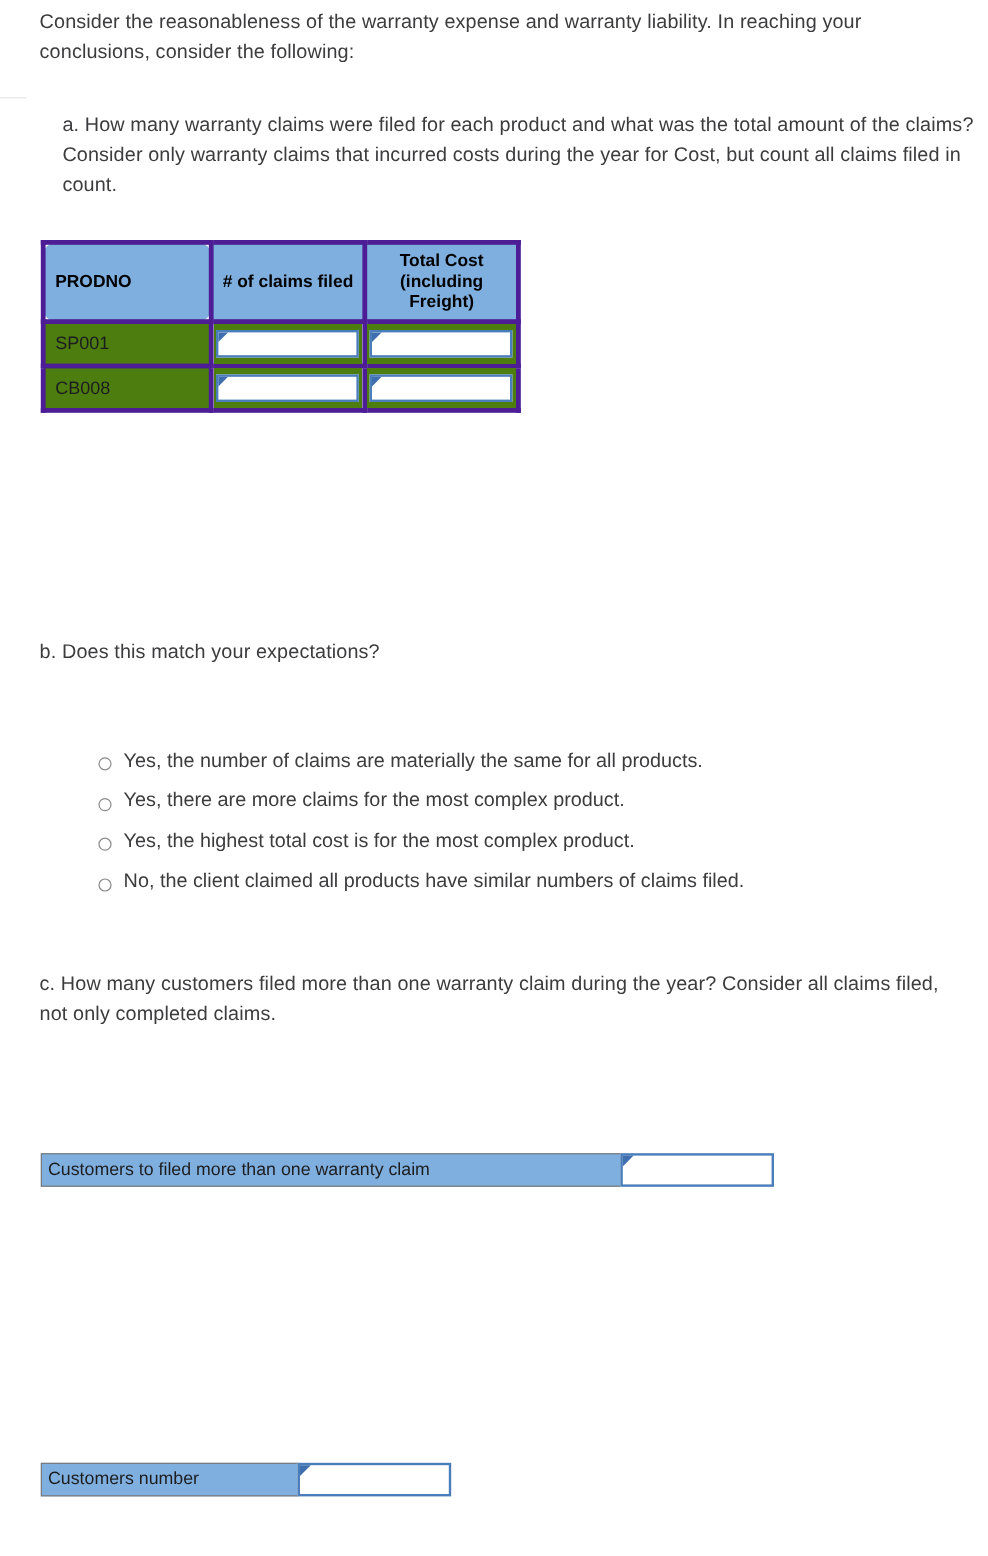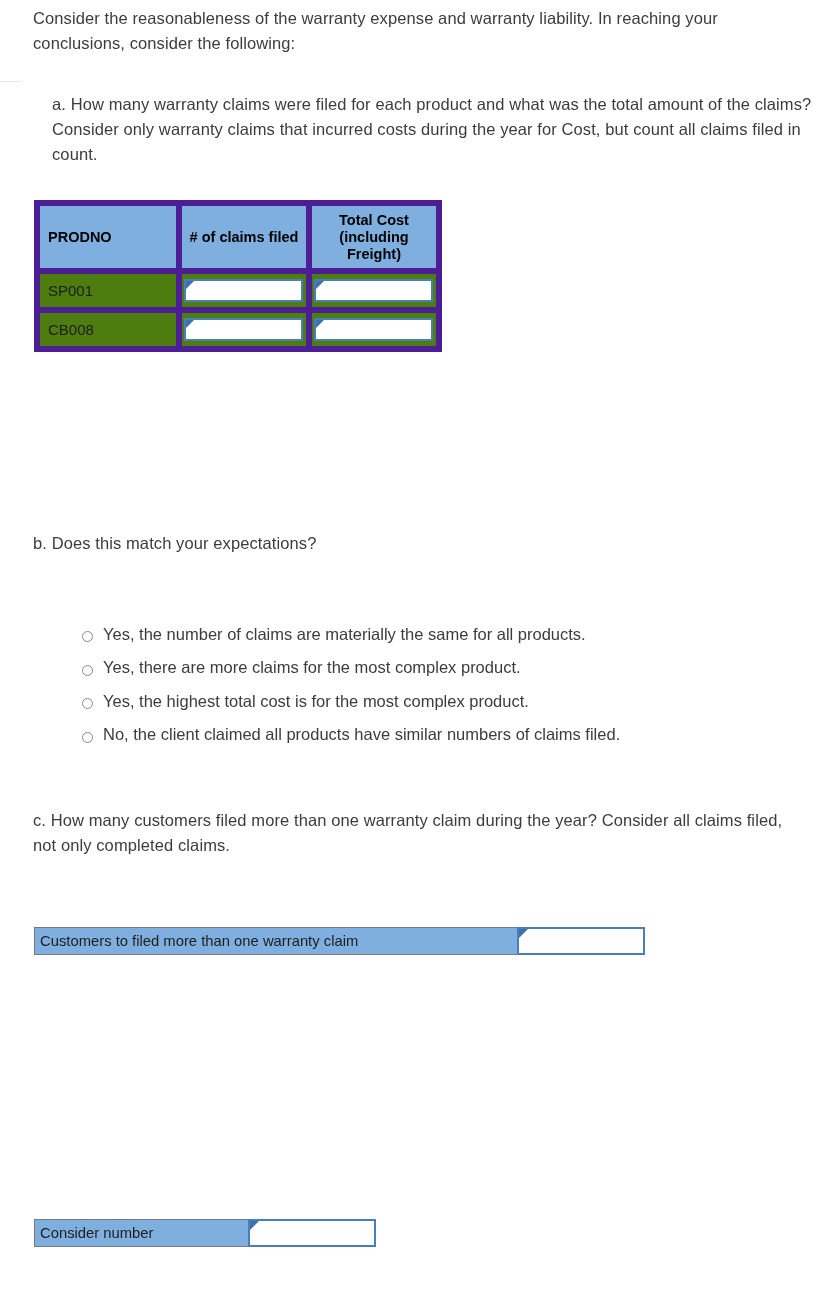--- a/index.html
+++ b/index.html
@@ -49,21 +49,21 @@
   
   .claims-table {
     position: absolute;
     left: 34px;
     top: 200px;
     width: 378px;
     border-collapse: collapse;
     table-layout: fixed;
   }
   .claims-table td, .claims-table th {
-    border: 6px solid #4c1d95;
+    border: 4px solid #4c1d95;
     padding: 0;
     vertical-align: middle;
   }
   .claims-table thead th {
     background: #7FAFDE;
     color: #000000;
     font-weight: bold;
     font-size: 14.5px;
     line-height: 17px;
     height: 62px;
@@ -145,21 +145,21 @@
     white-space: nowrap;
   }
 
   
   .answer-row {
     position: absolute;
     display: flex;
     align-items: stretch;
     height: 28px;
   }
-  #answer-row-c { left: 34px; top: 927px; border-radius: 12px; }
+  #answer-row-c { left: 34px; top: 961px; border-radius: 12px; }
   #answer-row-d { left: 34px; top: 1219px; }
 
   .answer-tag {
     box-sizing: border-box;
     background: #7FAFDE;
     border: 1px solid #7a7a7c;
     color: #1d1d1f;
     font-size: 14.8px;
     line-height: 26px;
     padding-left: 5px;
@@ -256,17 +256,17 @@
 
   <div class="qtext" id="question-c">c. How many customers filed more than one warranty claim during the year? Consider all claims filed, not only completed claims.</div>
 
   <div class="answer-row" id="answer-row-c">
     <div class="answer-tag">Customers to filed more than one warranty claim</div>
     <div class="answer-field"></div>
   </div>
 
 
   <div class="answer-row" id="answer-row-d">
-    <div class="answer-tag">Consider number</div>
+    <div class="answer-tag">Customers number</div>
     <div class="answer-field"></div>
   </div>
 
 </div>
 
 </body></html>

